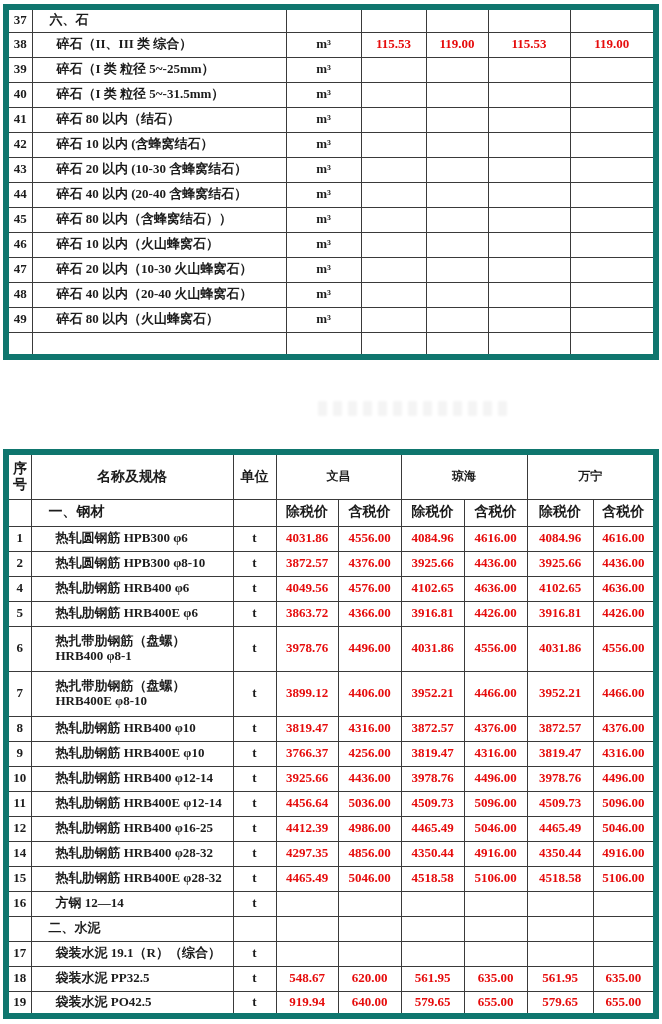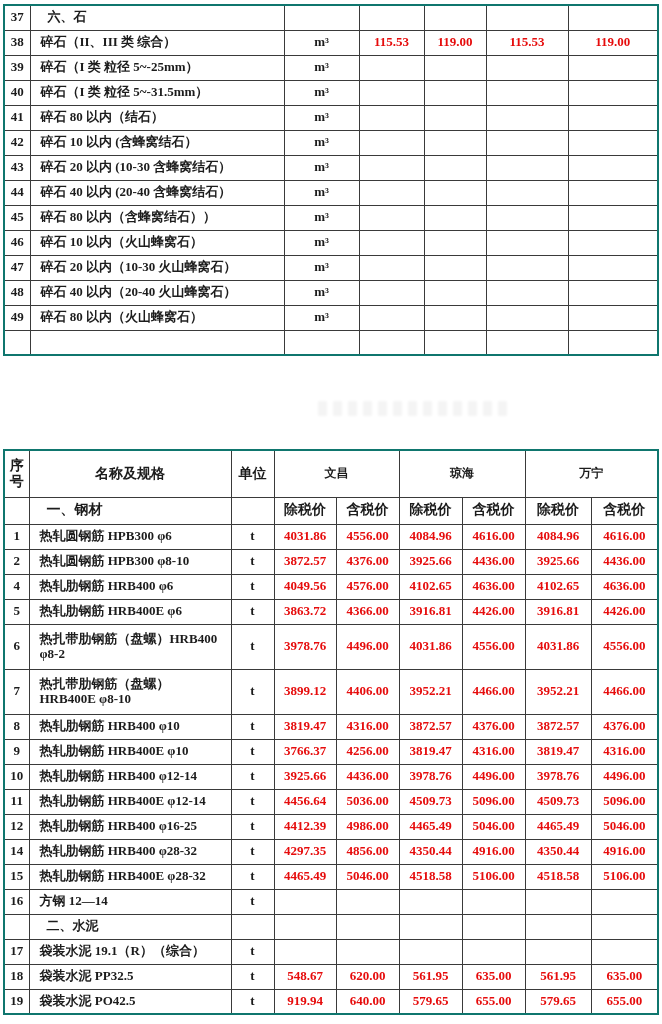--- a/index.html
+++ b/index.html
@@ -5,39 +5,39 @@
   html,body{margin:0;padding:0;}
   body{
     width:662px;height:1024px;position:relative;background:#ffffff;
     font-family:"Liberation Serif","DejaVu Serif",serif;
     -webkit-font-smoothing:antialiased;
   }
   .page{position:absolute;inset:0;}
   table{border-collapse:collapse;table-layout:fixed;}
   .price-table{
     position:absolute;left:3px;width:656px;
-    border:2px solid #0f766e;
+    border:6px solid #0f766e;
   }
   .t1{top:4px;}
   .t2{top:433px;margin-top:16px;}
   td,th{
     border:1px solid #3a3a3a;
     padding:0 4px;
     font-weight:bold;color:#1c1c1c;
     font-size:13px;line-height:1.15;
     overflow:hidden;white-space:normal;
     vertical-align:middle;
   }
   .t1 tr{height:25px;}
   .t2 tbody tr{height:25px;}
   .t2 tbody tr.tall{height:45px;}
   .t2 thead tr.h1{height:47px;}
   .t2 thead tr.h2{height:27px;}
   .c-no{text-align:center;}
-  .c-name{text-align:left;padding-left:10px;}
+  .c-name{text-align:left;padding-left:24px;}
   .c-unit{text-align:center;}
   .c-val{text-align:center;color:var(--val-red);}
   .sec{text-align:left;padding-left:17px;}
   th{text-align:center;font-size:14px;}
   th.group{font-size:12px;}
   .watermark{
     position:absolute;left:318px;top:401px;width:195px;height:15px;
     opacity:0.06;filter:blur(1px);
     background:
       repeating-linear-gradient(90deg,#555 0 9px,transparent 9px 15px);
@@ -264,21 +264,21 @@
           <td class="c-unit">t</td>
           <td class="c-val">3863.72</td>
           <td class="c-val">4366.00</td>
           <td class="c-val">3916.81</td>
           <td class="c-val">4426.00</td>
           <td class="c-val">3916.81</td>
           <td class="c-val">4426.00</td>
         </tr>
         <tr class="tall">
           <td class="c-no">6</td>
-          <td class="c-name">热扎带肋钢筋（盘螺）HRB400 φ8-2</td>
+          <td class="c-name">热扎带肋钢筋（盘螺）HRB400 φ8-1</td>
           <td class="c-unit">t</td>
           <td class="c-val">3978.76</td>
           <td class="c-val">4496.00</td>
           <td class="c-val">4031.86</td>
           <td class="c-val">4556.00</td>
           <td class="c-val">4031.86</td>
           <td class="c-val">4556.00</td>
         </tr>
         <tr class="tall">
           <td class="c-no">7</td>

